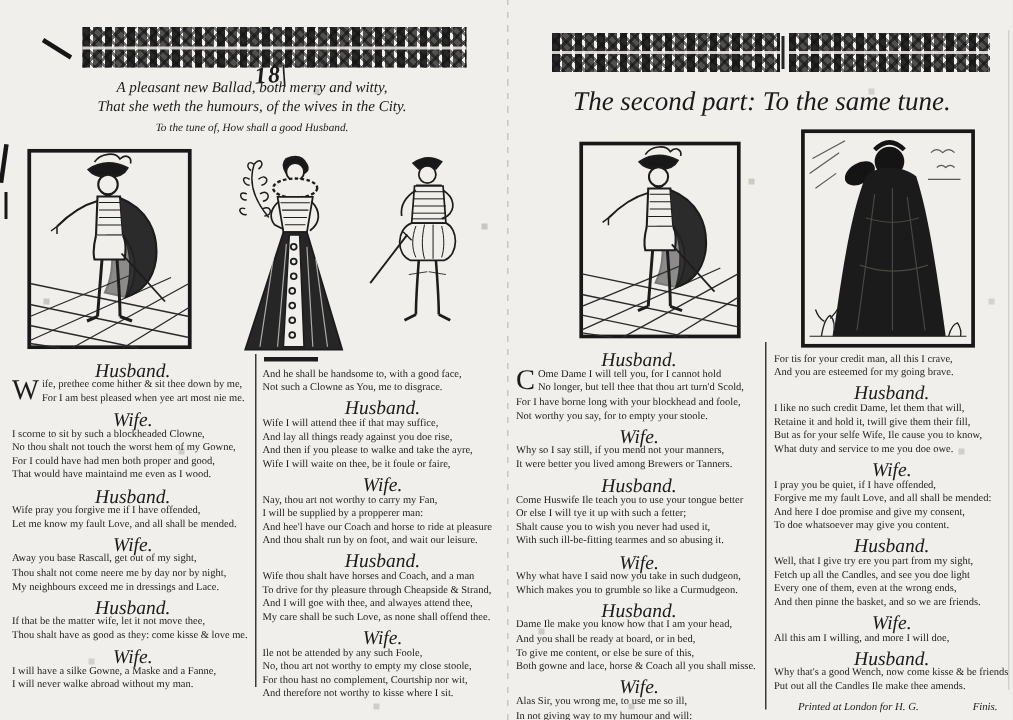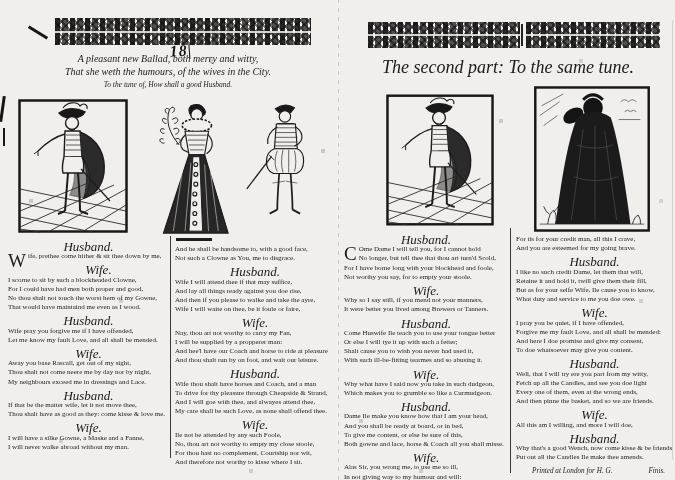--- a/index.html
+++ b/index.html
@@ -167,26 +167,27 @@
       </svg>
     <svg class="cut" style="left:243px;top:100px;width:80px;height:128px">
         <use href="#sym-gallant"></use>
       </svg>
     <div class="underbar" style="left:176px;top:238px;width:36px;height:2.5px"></div>
 
     <div class="col" style="left:8px;top:242px;width:161px">
         <div class="stanza">
           <div class="speaker">Husband.</div>
           <div class="vline"><span class="dropcap">W</span>ife, prethee come hither &amp; sit thee down by me,</div>
+          <div class="vline">For I am best pleased when yee art most nie me.</div>
         </div>
         <div class="stanza">
           <div class="speaker">Wife.</div>
           <div class="vline">I scorne to sit by such a blockheaded Clowne,</div>
+          <div class="vline">No thou shalt not touch the worst hem of my Gowne,</div>
           <div class="vline">For I could have had men both proper and good,</div>
-          <div class="vline">No thou shalt not touch the worst hem of my Gowne,</div>
           <div class="vline">That would have maintaind me even as I wood.</div>
         </div>
         <div class="stanza">
           <div class="speaker">Husband.</div>
           <div class="vline">Wife pray you forgive me if I have offended,</div>
           <div class="vline">Let me know my fault Love, and all shall be mended.</div>
         </div>
         <div class="stanza">
           <div class="speaker">Wife.</div>
           <div class="vline">Away you base Rascall, get out of my sight,</div>
@@ -309,21 +310,21 @@
           </div>
           <div class="stanza">
             <div class="speaker">Wife.</div>
             <div class="vline">I pray you be quiet, if I have offended,</div>
             <div class="vline">Forgive me my fault Love, and all shall be mended:</div>
             <div class="vline">And here I doe promise and give my consent,</div>
             <div class="vline">To doe whatsoever may give you content.</div>
           </div>
           <div class="stanza">
             <div class="speaker">Husband.</div>
-            <div class="vline">Well, that I will try ere you part from my witty,</div>
+            <div class="vline">Well, that I give try ere you part from my sight,</div>
             <div class="vline">Fetch up all the Candles, and see you doe light</div>
             <div class="vline">Every one of them, even at the wrong ends,</div>
             <div class="vline">And then pinne the basket, and so we are friends.</div>
           </div>
           <div class="stanza">
             <div class="speaker">Wife.</div>
             <div class="vline">All this am I willing, and more I will doe,</div>
           </div>
           <div class="stanza">
             <div class="speaker">Husband.</div>

